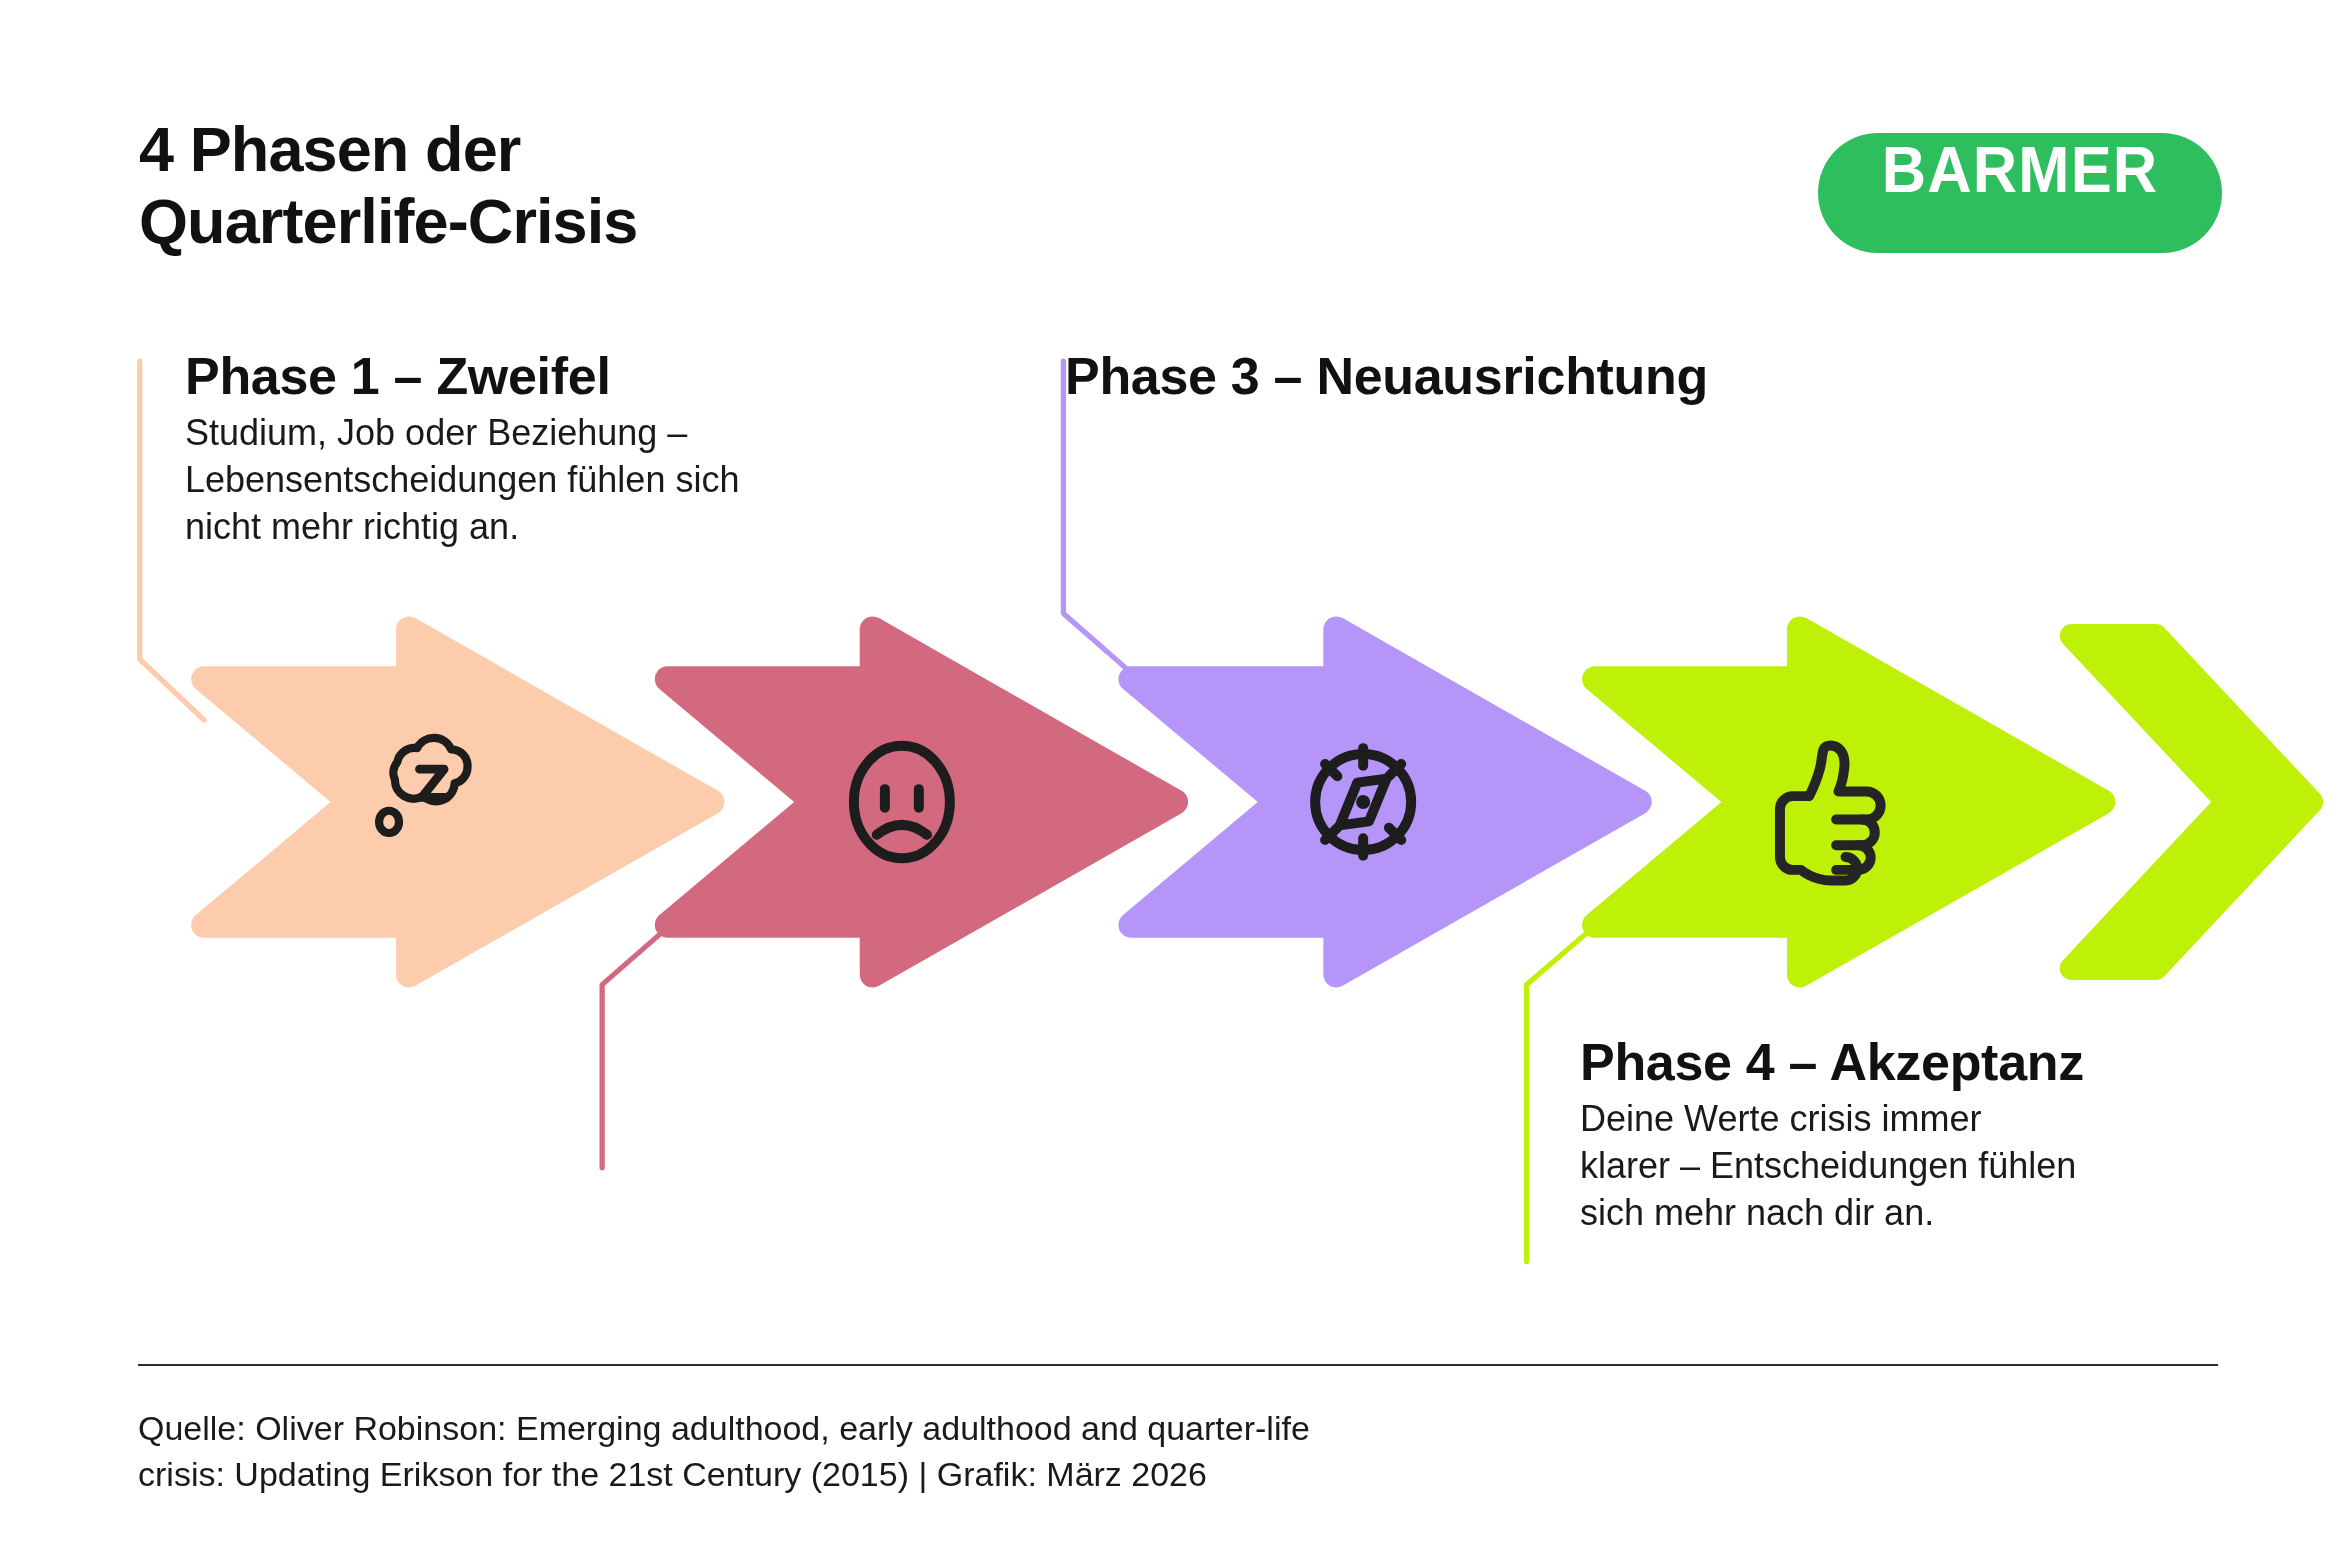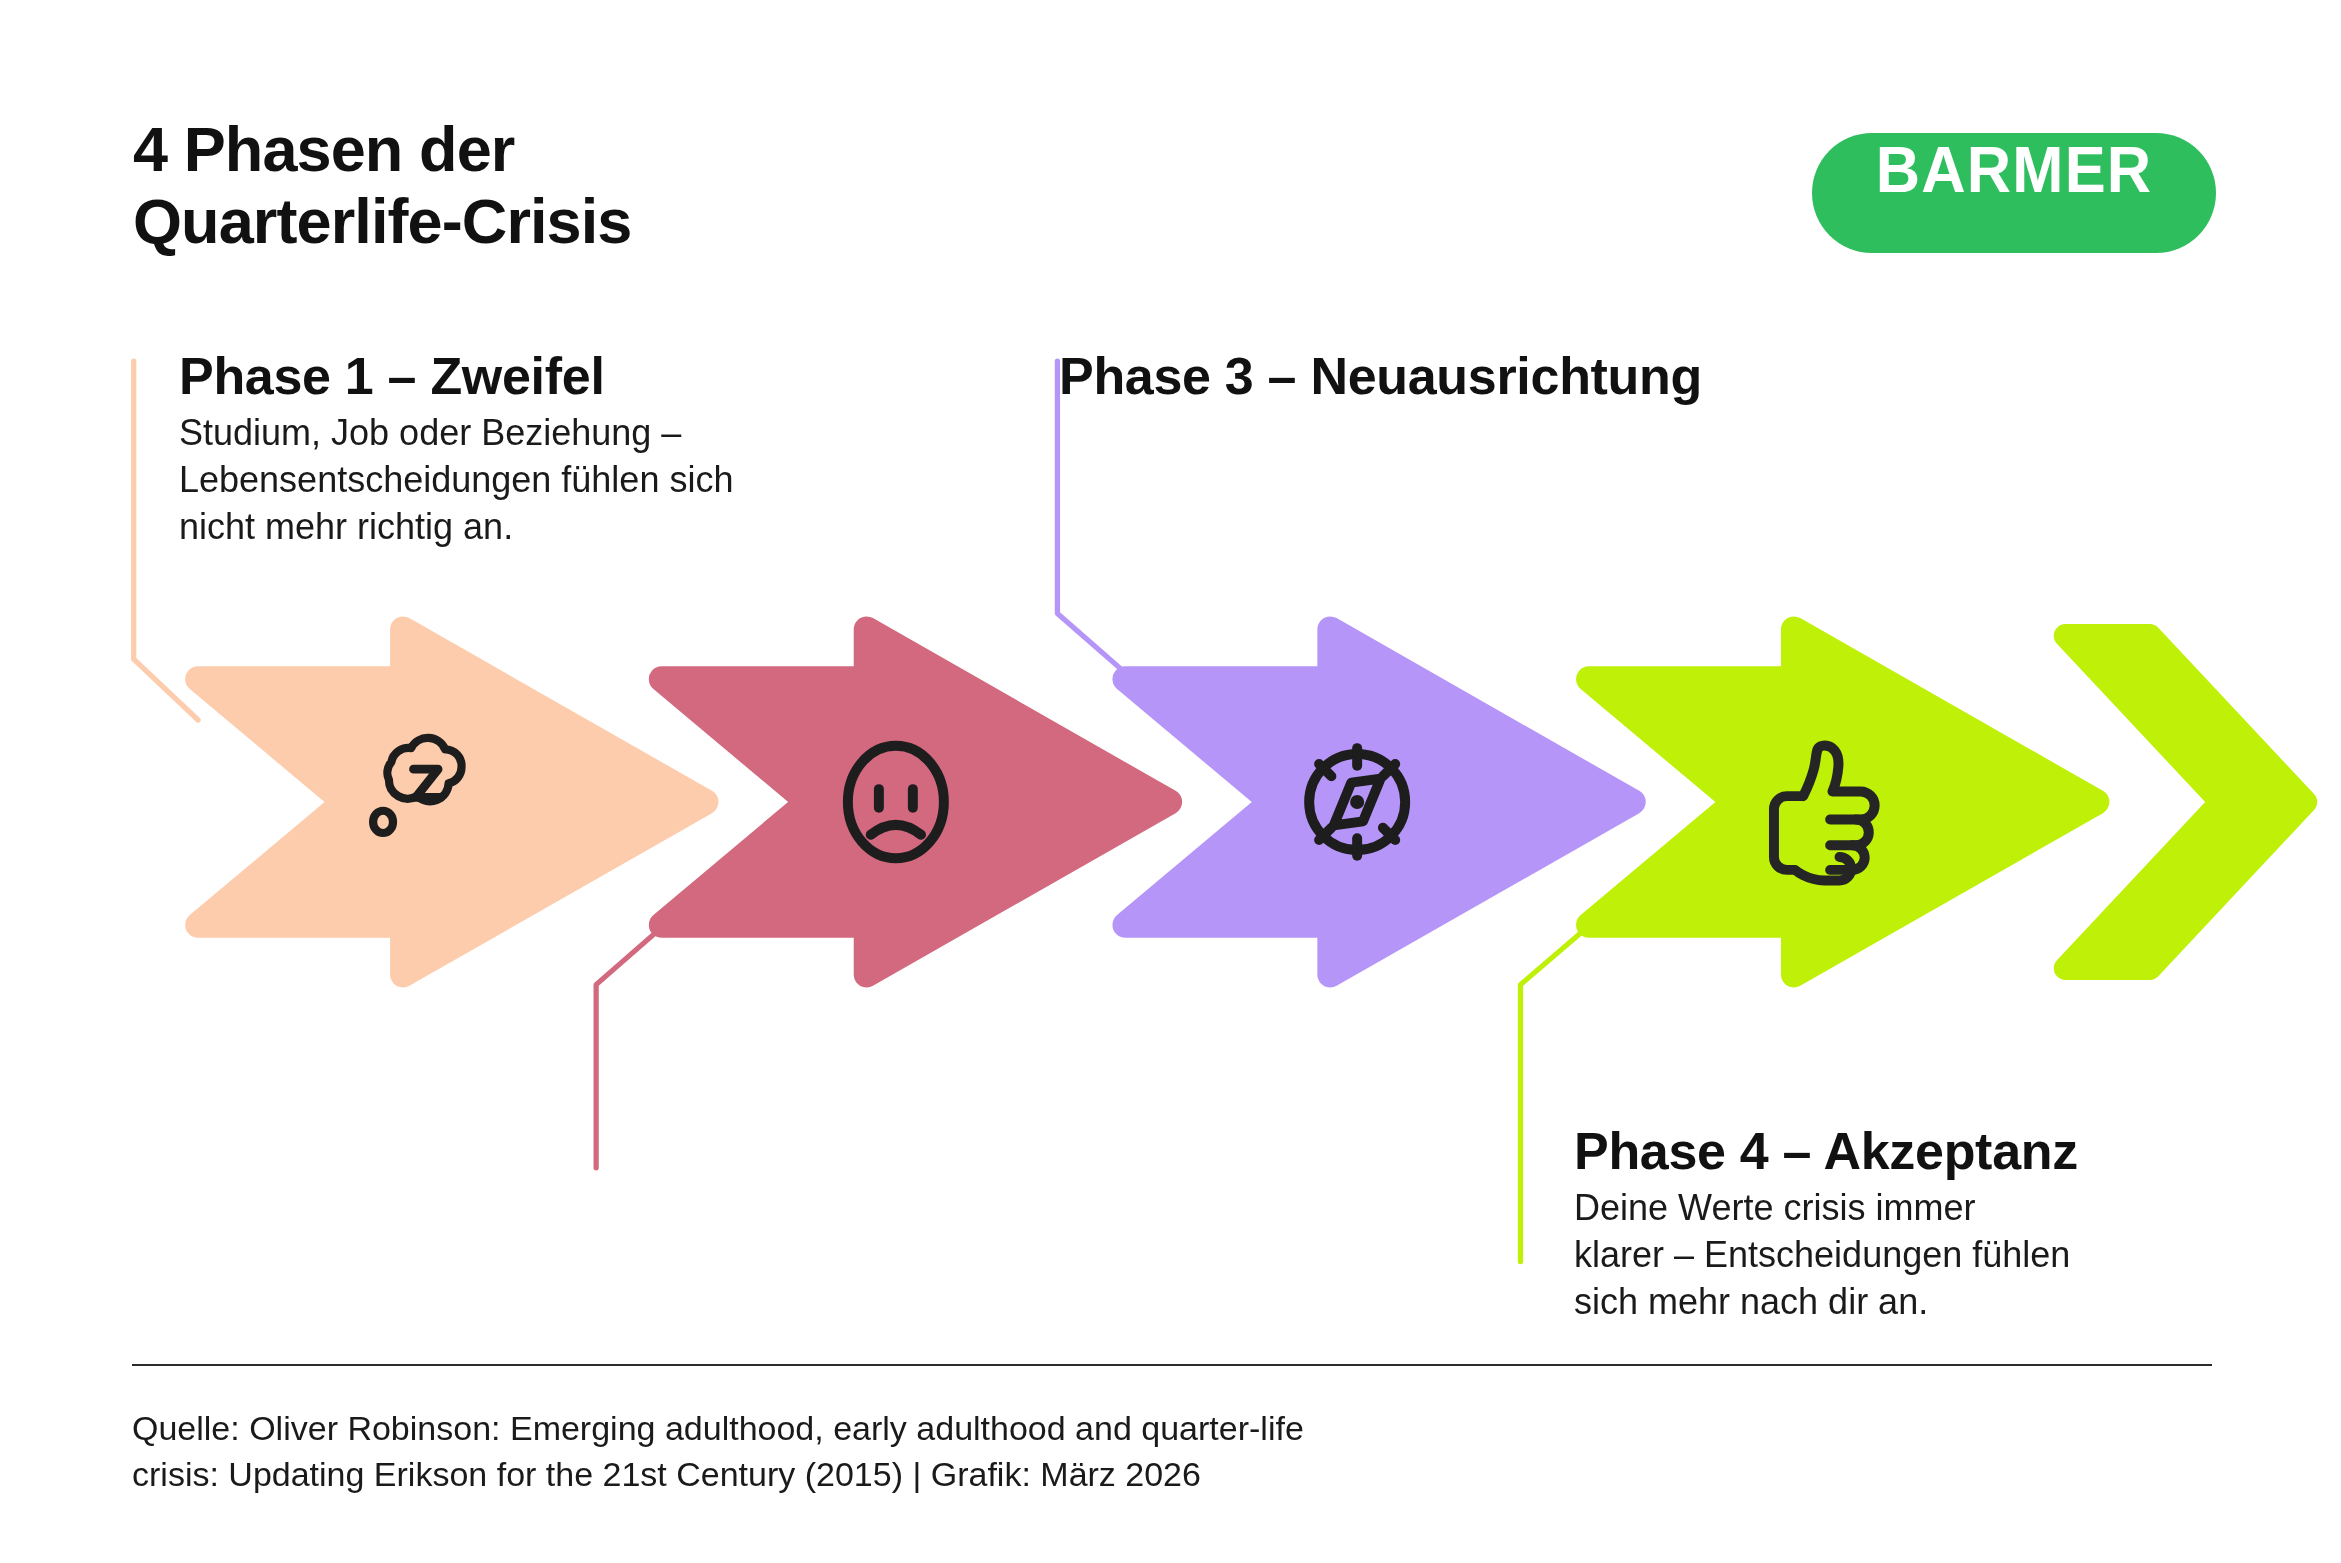--- a/index.html
+++ b/index.html
@@ -2,21 +2,21 @@
 <html style="font-size:9.4px"><head>
 <meta charset="utf-8">
 <style>
   * { margin:0; padding:0; box-sizing:border-box; }
   html, body {
     width:2342px; height:1563px;
     background:#ffffff;
     font-family:"Liberation Sans", sans-serif;
     overflow:hidden;
   }
-  #stage { position:relative; width:2290px; height:1563px; background:#fff; }
+  #stage { position:relative; width:2290px; height:1563px; background:#fff;margin-left:6px; }
 
   
   .title {
     position:absolute; left:133px; top:114px;
     font-size:63px; line-height:1.14;
     font-weight:700; letter-spacing:-0.9px;
     color:#111111; white-space:pre-line;
   }
   .logo {
     position:absolute; left:1812px; top:133px;
@@ -43,21 +43,21 @@
     white-space:nowrap; margin-bottom:4.7px;
   }
   .block p {
     font-size:36px; font-weight:400; line-height:1.30;
     color:#1a1a1a; white-space:pre-line;
   }
 
   .b1 { left:179px; top:347px; }
   .b2 { left:641px; top:1057px; }
   .b3 { left:1059px; top:347px; }
-  .b4 { left:1574px; top:1122px; }
+  .b4 { left:1574px; top:1033px; }
 
   
   .divider {
     position:absolute; left:132px; top:1364px;
     width:2080px; height:1.8px; background:#2b2b2b;
   }
   .source {
     position:absolute; left:132px; top:1405px;
     font-size:34px; line-height:1.36; color:#1a1a1a;
     white-space:pre-line;

